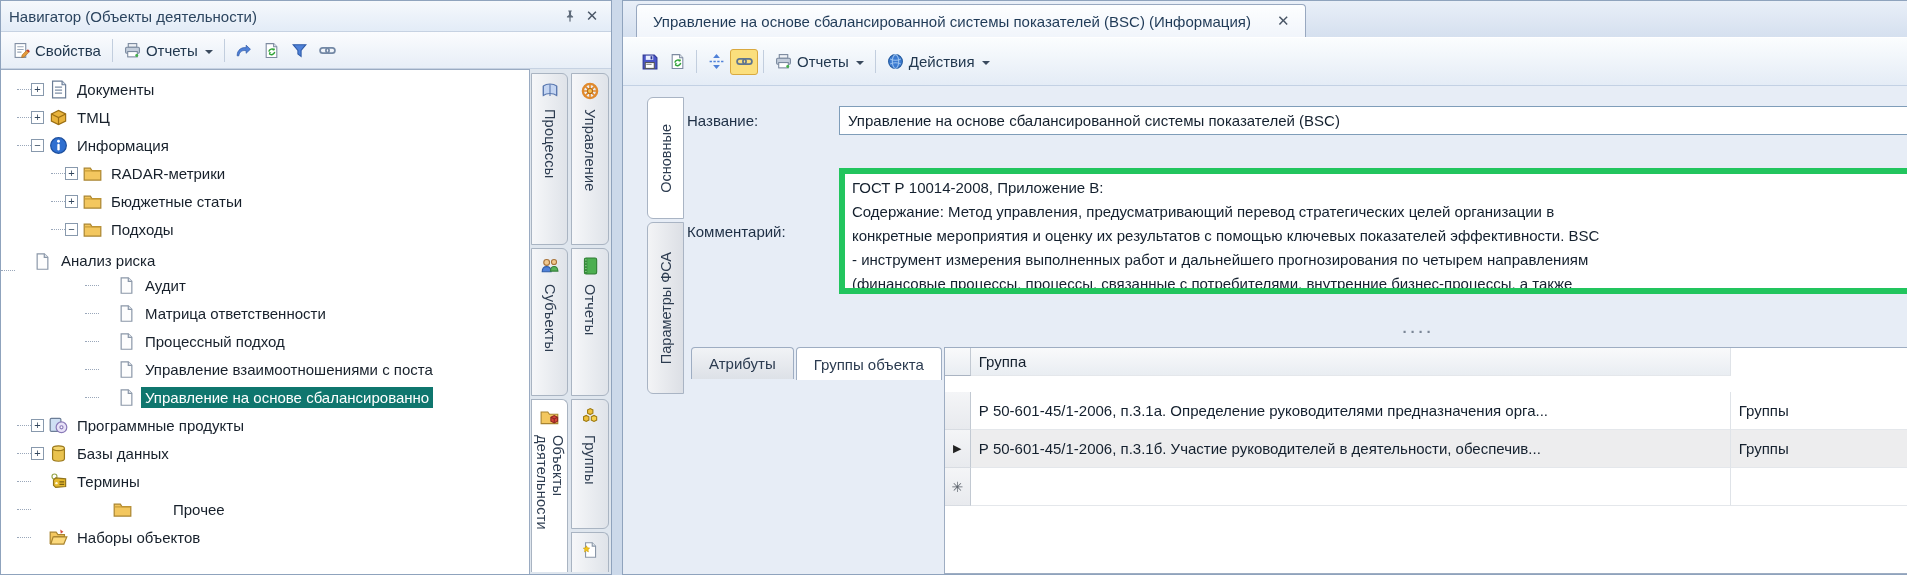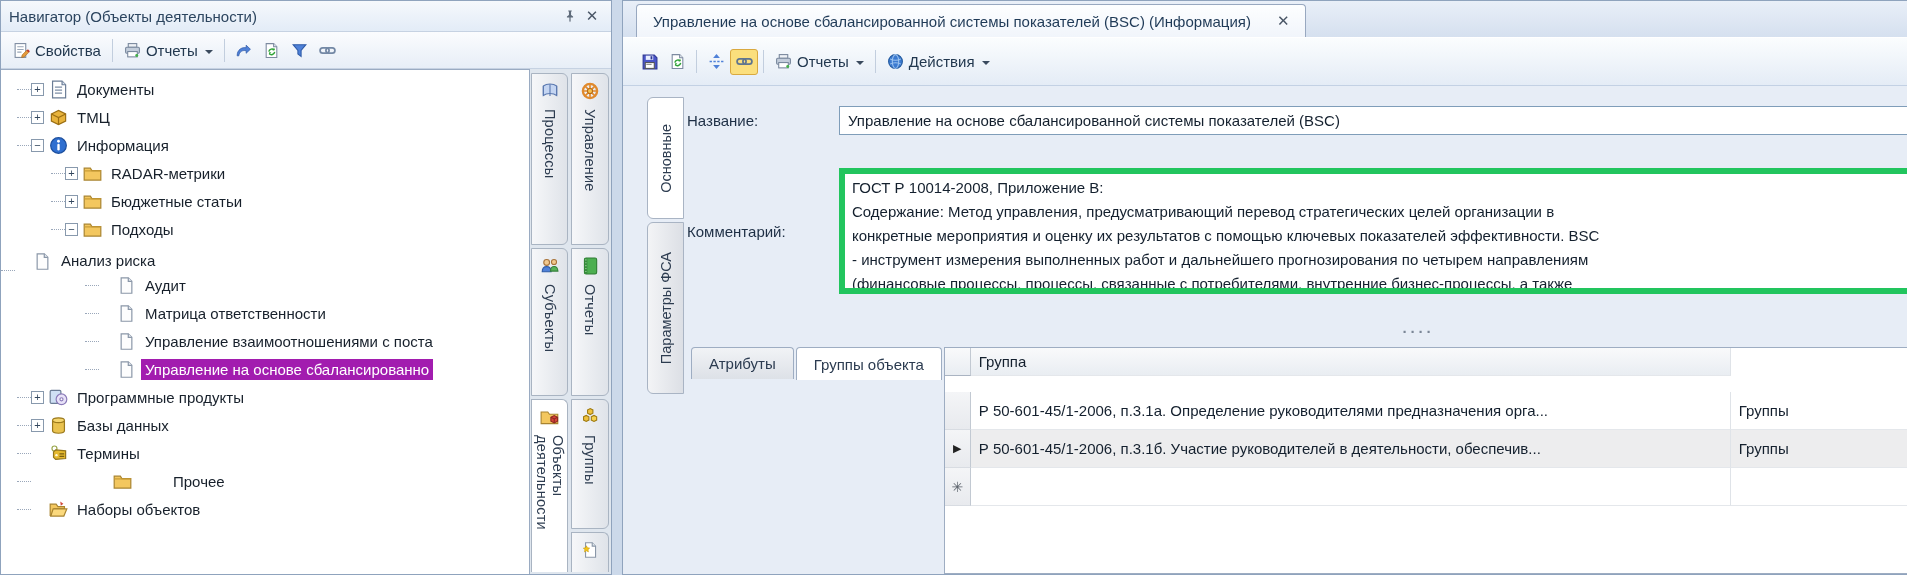--- a/index.html
+++ b/index.html
@@ -41,21 +41,21 @@
   .tree-row{height:28px;display:flex;align-items:center;white-space:nowrap;overflow:hidden}
   .stub{width:14px;flex:none;border-top:1px dotted #9aa7ba;height:0}
   .expander{
     width:13px;height:13px;flex:none;box-sizing:border-box;border:1px solid #8899ad;background:#fff;
     font-size:11px;line-height:10px;text-align:center;color:#33475e;margin-right:3px;
   }
   .expander.noexp{visibility:hidden}
   .tree-icon{width:19px;height:19px;flex:none;margin:0 5px 0 2px}
   .tree-icon svg{width:19px;height:19px}
   .tree-label{font-size:15px;color:#17202b;padding:2px 4px}
-  .tree-label.selected{background:#a21caf;color:#fff}
+  .tree-label.selected{background:#0f766e;color:#fff}
   
   .vtabs{width:40px;flex:none;display:flex;flex-direction:column;padding-top:3px;background:#dfe6ee}
   .vtabs.col2{width:41px}
   .vtab{
     box-sizing:border-box;margin:1px 2px 2px 1px;flex:none;
     border:1px solid #a9b4c2;border-radius:0 6px 6px 0;
     background:linear-gradient(to right,#f6f7f9,#dfe3e9);
     display:flex;flex-direction:column;align-items:center;padding-top:7px;overflow:hidden;
   }
   .vtab.active{background:#fff}
@@ -341,20 +341,31 @@
   </div>
         <div class="tree-row" style="padding-left: 84px;">
     <span class="stub"></span>
     <span class="expander noexp"></span>
     <span class="tree-icon">
             <svg viewBox="0 0 16 16">
               <path d="M3.5 1.5h6l3 3v10h-9z" fill="#fdfdfd" stroke="#8a97a8"></path>
               <path d="M9.5 1.5v3h3" fill="#e7ecf2" stroke="#8a97a8"></path>
             </svg>
           </span>
+    <span class="tree-label">Процессный подход</span>
+  </div>
+        <div class="tree-row" style="padding-left: 84px;">
+    <span class="stub"></span>
+    <span class="expander noexp"></span>
+    <span class="tree-icon">
+            <svg viewBox="0 0 16 16">
+              <path d="M3.5 1.5h6l3 3v10h-9z" fill="#fdfdfd" stroke="#8a97a8"></path>
+              <path d="M9.5 1.5v3h3" fill="#e7ecf2" stroke="#8a97a8"></path>
+            </svg>
+          </span>
     <span class="tree-label">Управление взаимоотношениями с поста</span>
   </div>
         <div class="tree-row" style="padding-left: 84px;">
     <span class="stub"></span>
     <span class="expander noexp"></span>
     <span class="tree-icon">
             <svg viewBox="0 0 16 16">
               <path d="M3.5 1.5h6l3 3v10h-9z" fill="#fdfdfd" stroke="#8a97a8"></path>
               <path d="M9.5 1.5v3h3" fill="#e7ecf2" stroke="#8a97a8"></path>
             </svg>

